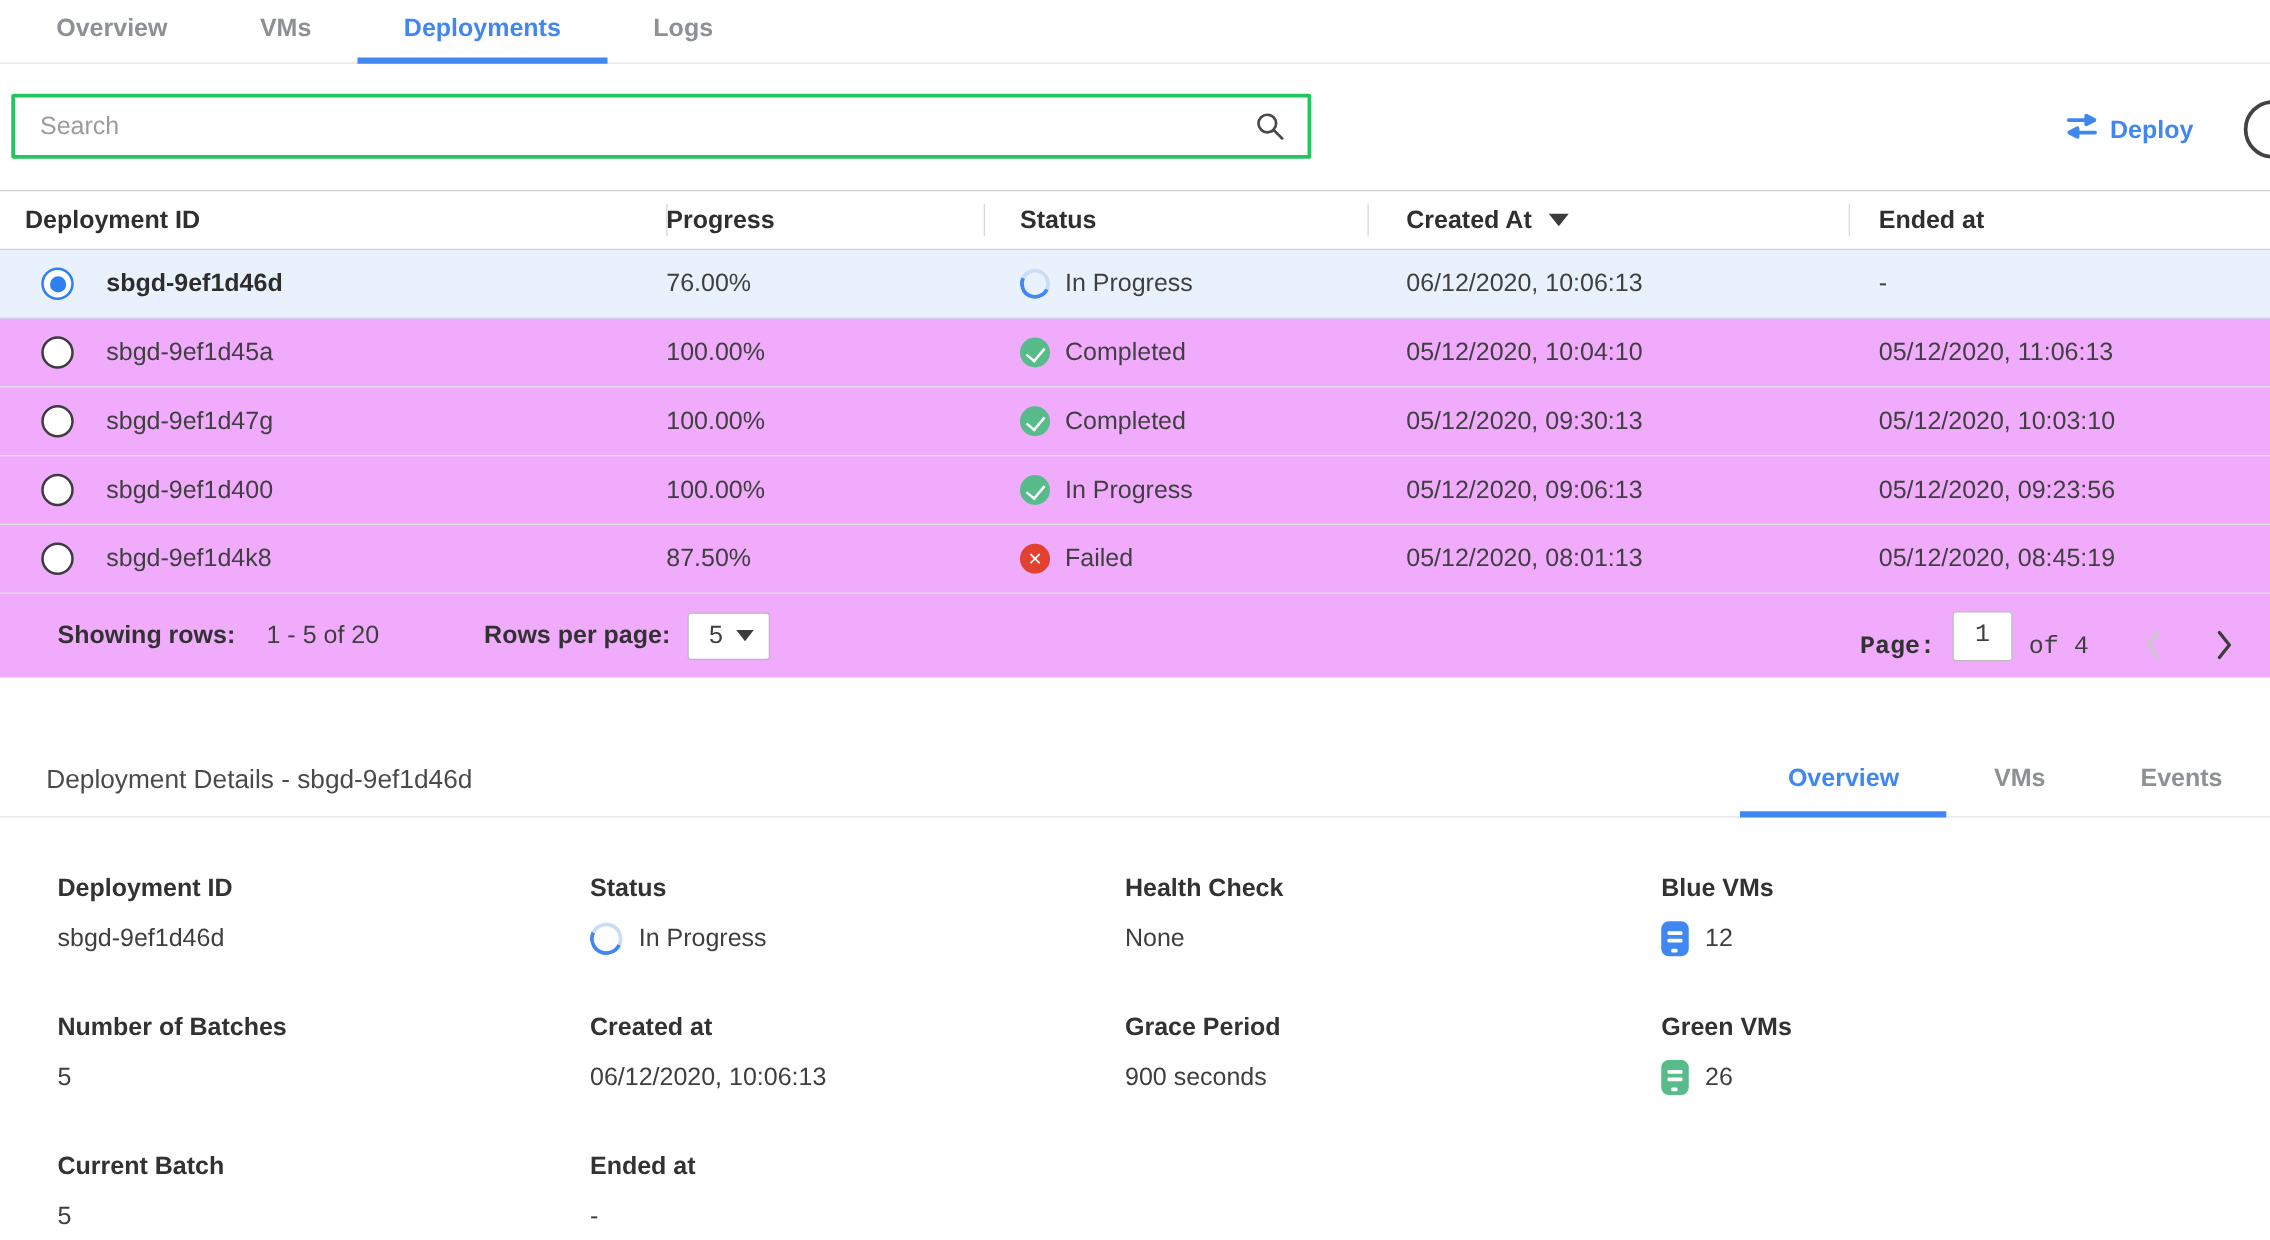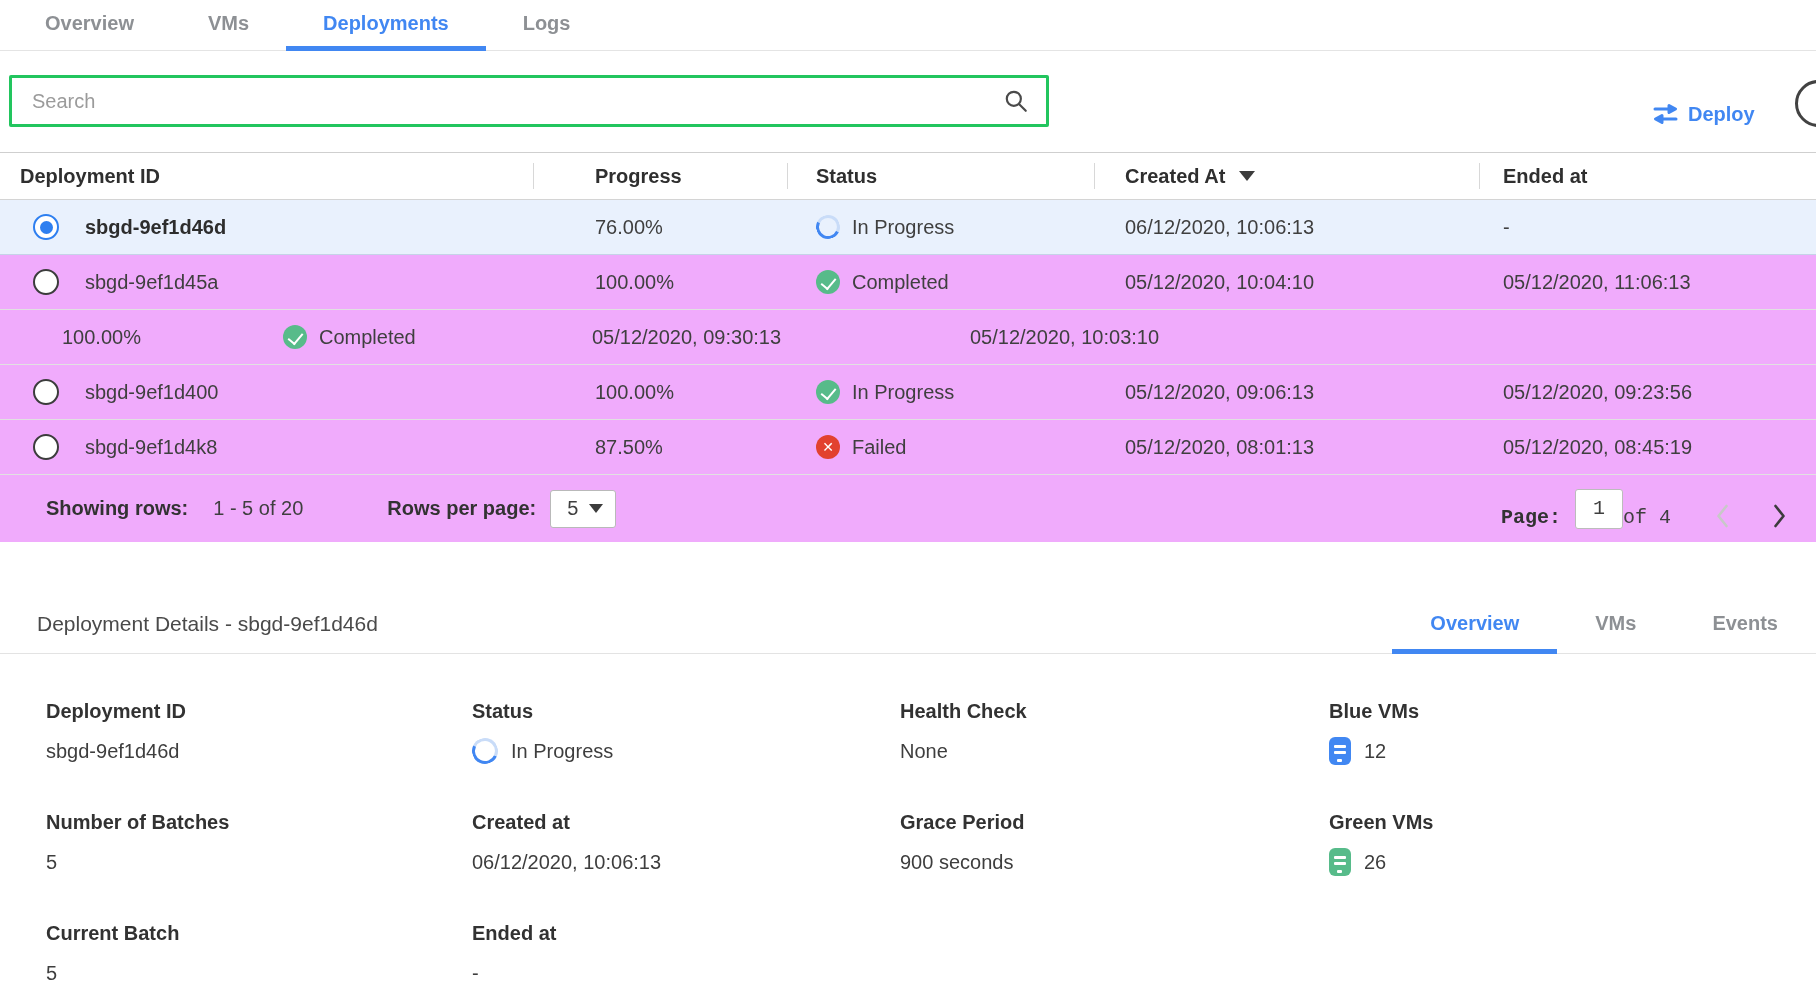--- a/index.html
+++ b/index.html
@@ -17,33 +17,33 @@
 
   
   .toolbar { position:relative; height:101px; }
   .search-wrap { position:absolute; left:9px; top:24px; width:1040px; height:52px; }
   .search-wrap input {
     width:100%; height:100%; border:3px solid #22c55e; border-radius:2px;
     font-family:inherit; font-size:20px; color:#3f3f3f; padding:0 60px 0 20px; outline:none;
   }
   .search-wrap input::placeholder { color:#9b9b9b; }
   .search-icon { position:absolute; right:20px; top:13px; width:26px; height:26px; }
-  .deploy-btn { position:absolute; left:1652px; top:52px; display:flex; gap:9px;
+  .deploy-btn { position:absolute; left:1652px; top:39px; display:flex; align-items:center; gap:9px;
     color:#4187f2; font-size:20px; font-weight:700; cursor:pointer; background:none; border:none; font-family:inherit; }
   .refresh-cut { position:absolute; right:-26px; top:29px; width:47px; height:47px;
     border:3.5px solid #424242; border-radius:50%; }
 
   
   .dtable { border-top:1px solid #cfcfcf; }
   .thead { display:flex; height:47px; align-items:center; border-bottom:1px solid #d4d4d4;
     font-weight:700; font-size:20px; color:#2f2f2f; }
   .th { position:relative; height:100%; display:flex; align-items:center; }
   .th:not(:first-child)::before { content:""; position:absolute; left:0; top:10px; bottom:10px; width:1px; background:#d8d8d8; }
   .c1 { width:533px; padding-left:20px; }
-  .c2 { width:254px; padding-left:62px; }
+  .c2 { width:254px; }
   .c3 { width:307px; padding-left:29px; }
   .c4 { width:385px; padding-left:31px; }
   .c5 { flex:1; padding-left:24px; }
   .sort-caret { width:0; height:0; margin-left:14px; border-left:8px solid transparent;
     border-right:8px solid transparent; border-top:10px solid #3c3c3c; }
 
   .trow { display:flex; height:55px; align-items:center; border-bottom:1px solid #e1e1e1;
     font-size:20px; color:#3f3f3f; cursor:pointer; background:#f0abfc; }
   .trow .c1 { padding-left:33px; display:flex; align-items:center; }
   .trow.selected { background:#e9f1fd; border-bottom-color:#c6d3e8; }
@@ -72,21 +72,21 @@
   .pg-bold { font-weight:700; color:#323232; }
   .pg-val { margin-left:25px; }
   .rpp-label { margin-left:84px; }
   .rpp-select { margin-left:14px; width:66px; height:38px; background:#fff; border:1px solid #b9b9b9;
     border-radius:3px; display:flex; align-items:center; padding:0 12px 0 16px; cursor:pointer; justify-content:space-between; }
   .select-caret { width:0; height:0; border-left:7px solid transparent; border-right:7px solid transparent;
     border-top:9px solid #3c3c3c; }
   .pg-right { margin-left:auto; display:flex; align-items:flex-end;font-family:Liberation Mono, monospace; }
   .page-input { margin-left:14px; width:48px; height:40px; border:1px solid #bcbcbc; border-radius:3px;
     text-align:center; font-family:inherit; font-size:20px; color:#3f3f3f; outline:none; background:#fff; }
-  .page-total { }
+  .page-total { margin-left:13px; }
   .chev { background:none; border:none; cursor:pointer; padding:0; line-height:0; }
   .chev.prev { margin-left:44px; }
   .chev.next { margin-left:42px; }
 
   
   .details-header { position:relative; height:112px; border-bottom:1px solid #e3e3e3; }
   .details-title { position:absolute; left:9px; bottom:17px; font-size:21px; color:#4a4a4a;margin-left:28px; }
   .details-tabs { position:absolute; right:0; bottom:0; display:flex; }
   .dtab { position:relative; padding:0 38px; line-height:52px; height:56px; font-size:20px; font-weight:700;
     color:#8d9094; cursor:pointer; }
@@ -177,20 +177,24 @@
     <div class="c2">100.00%</div>
     <div class="c3 status-cell">
         <span class="st-icon ic-check"></span>
       <span>Completed</span>
       </div>
     <div class="c4">05/12/2020, 10:04:10</div>
     <div class="c5">05/12/2020, 11:06:13</div>
   </div>
 
   <div class="trow">
+    <div class="c1">
+        <span class="radio"></span>
+      <span class="rid">sbgd-9ef1d47g</span>
+      </div>
     <div class="c2">100.00%</div>
     <div class="c3 status-cell">
         <span class="st-icon ic-check"></span>
       <span>Completed</span>
       </div>
     <div class="c4">05/12/2020, 09:30:13</div>
     <div class="c5">05/12/2020, 10:03:10</div>
   </div>
 
   <div class="trow">

